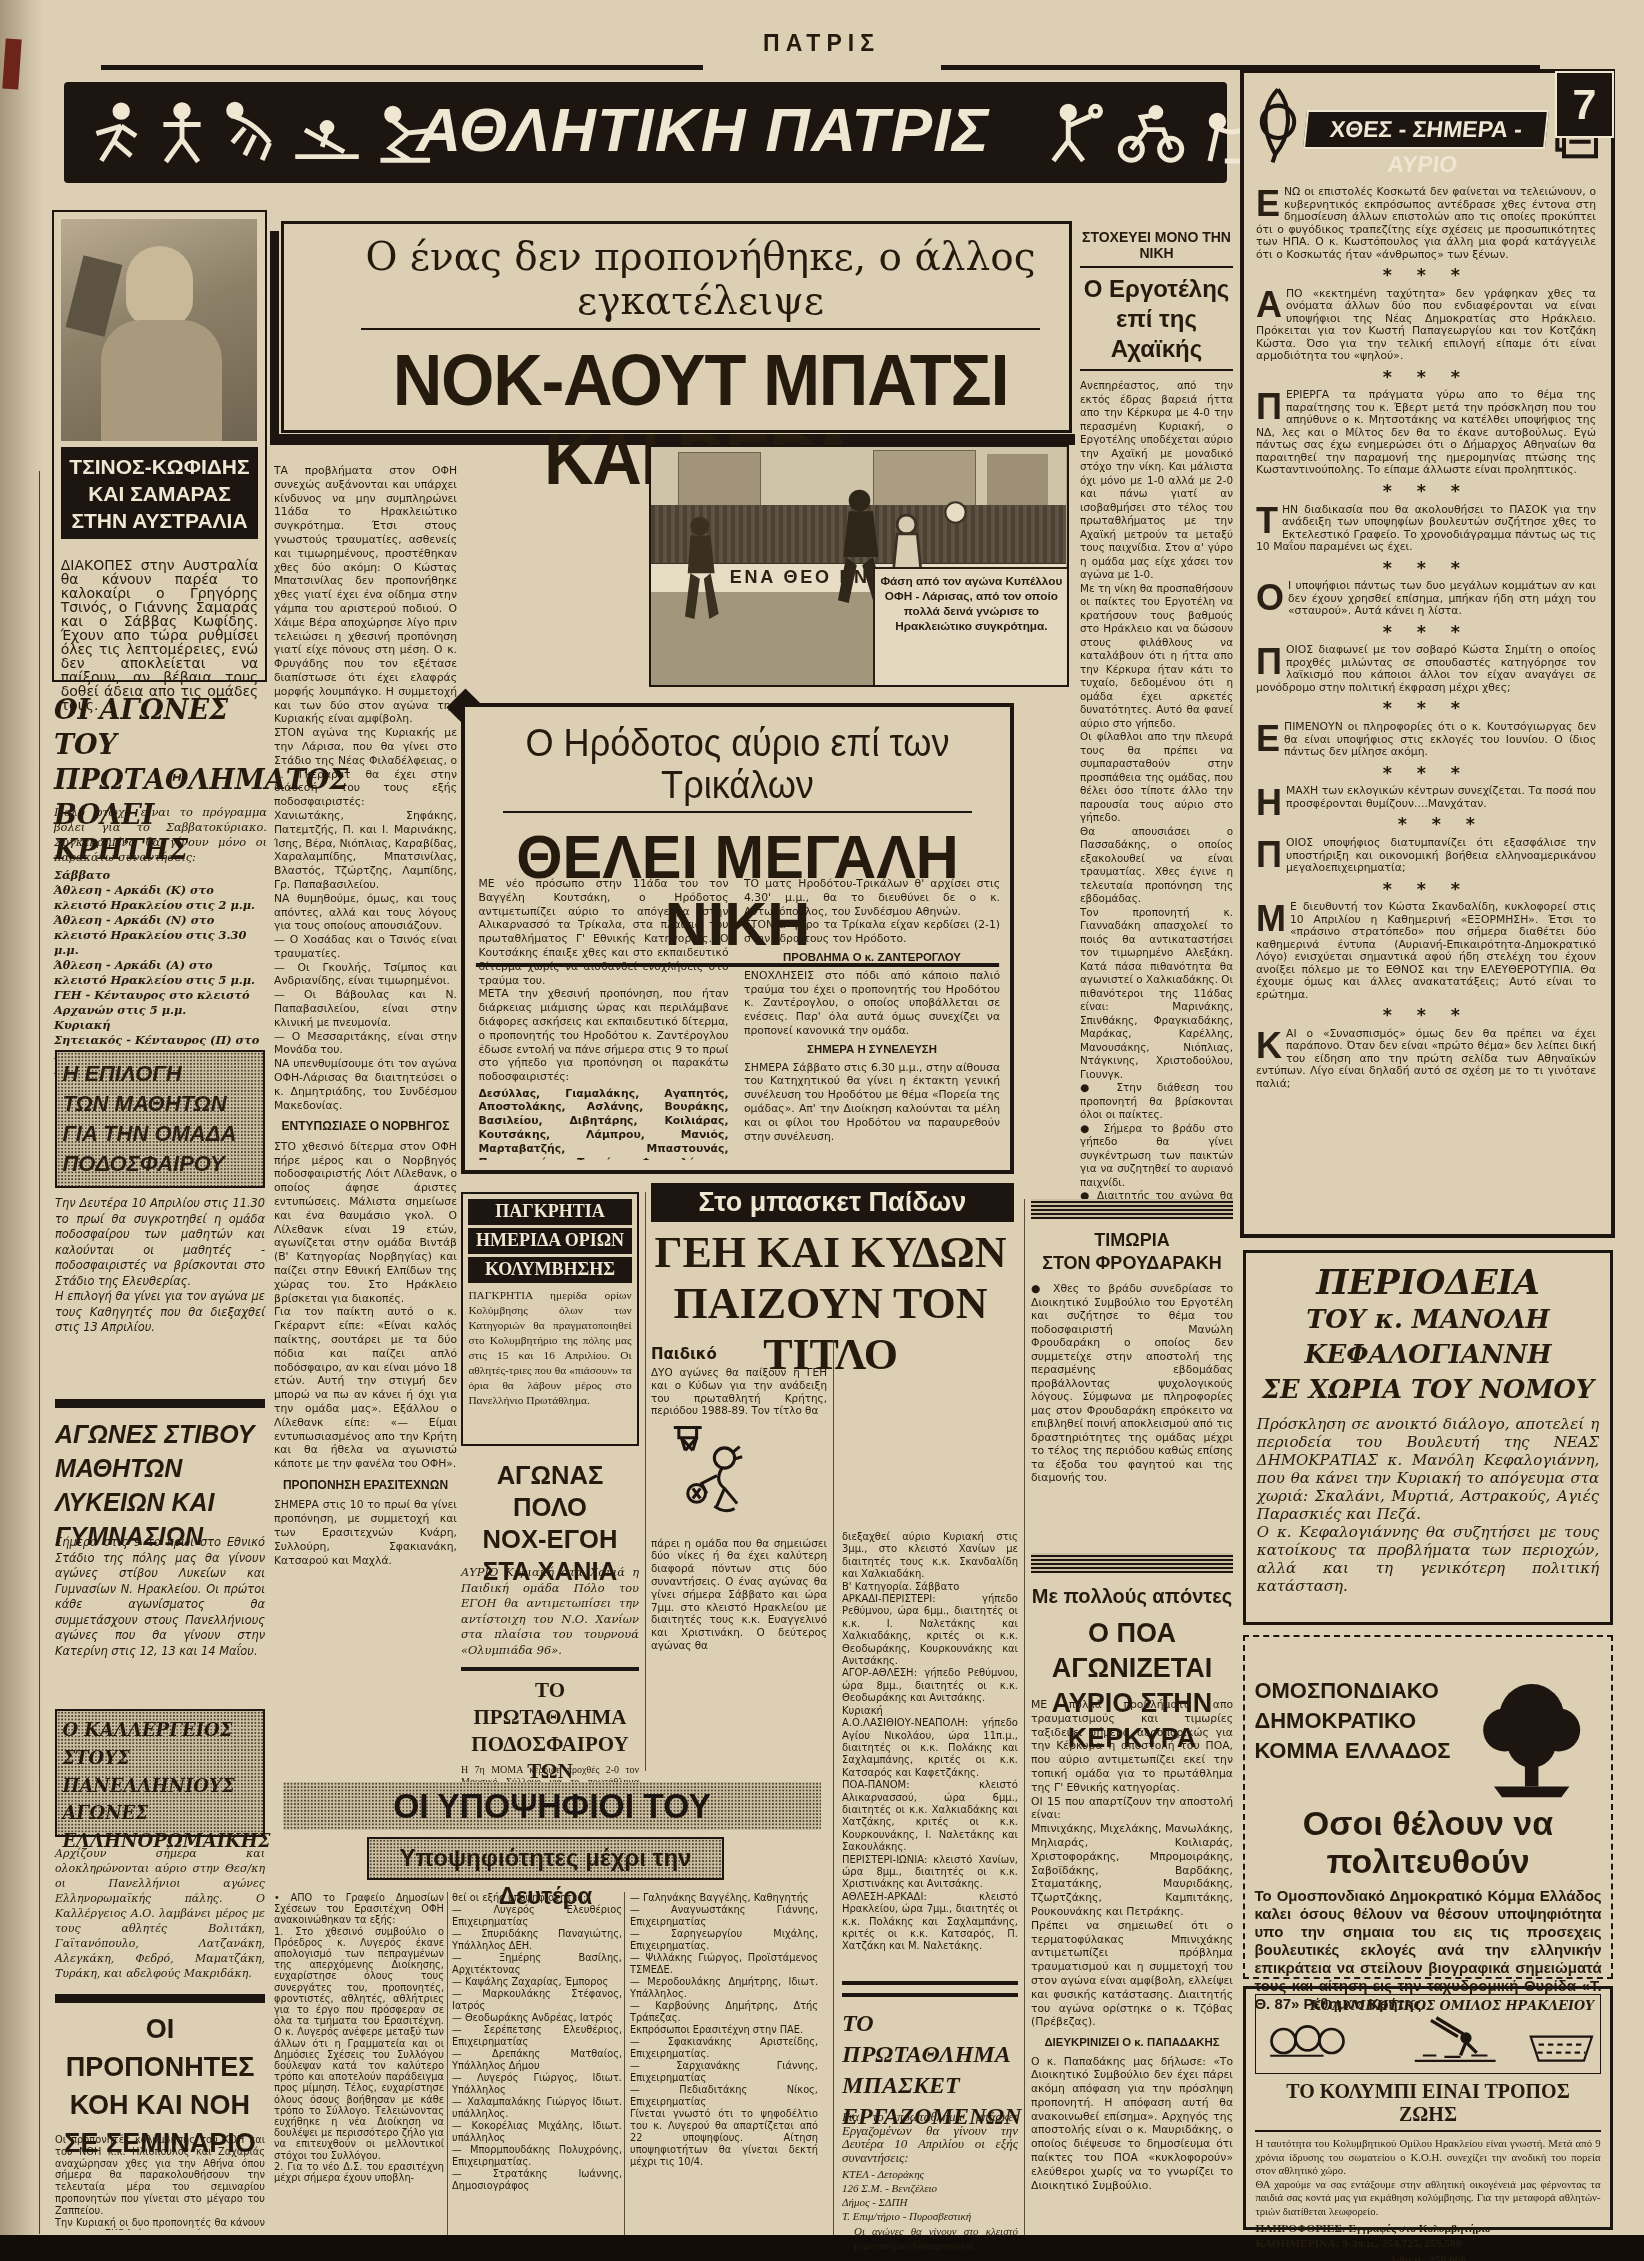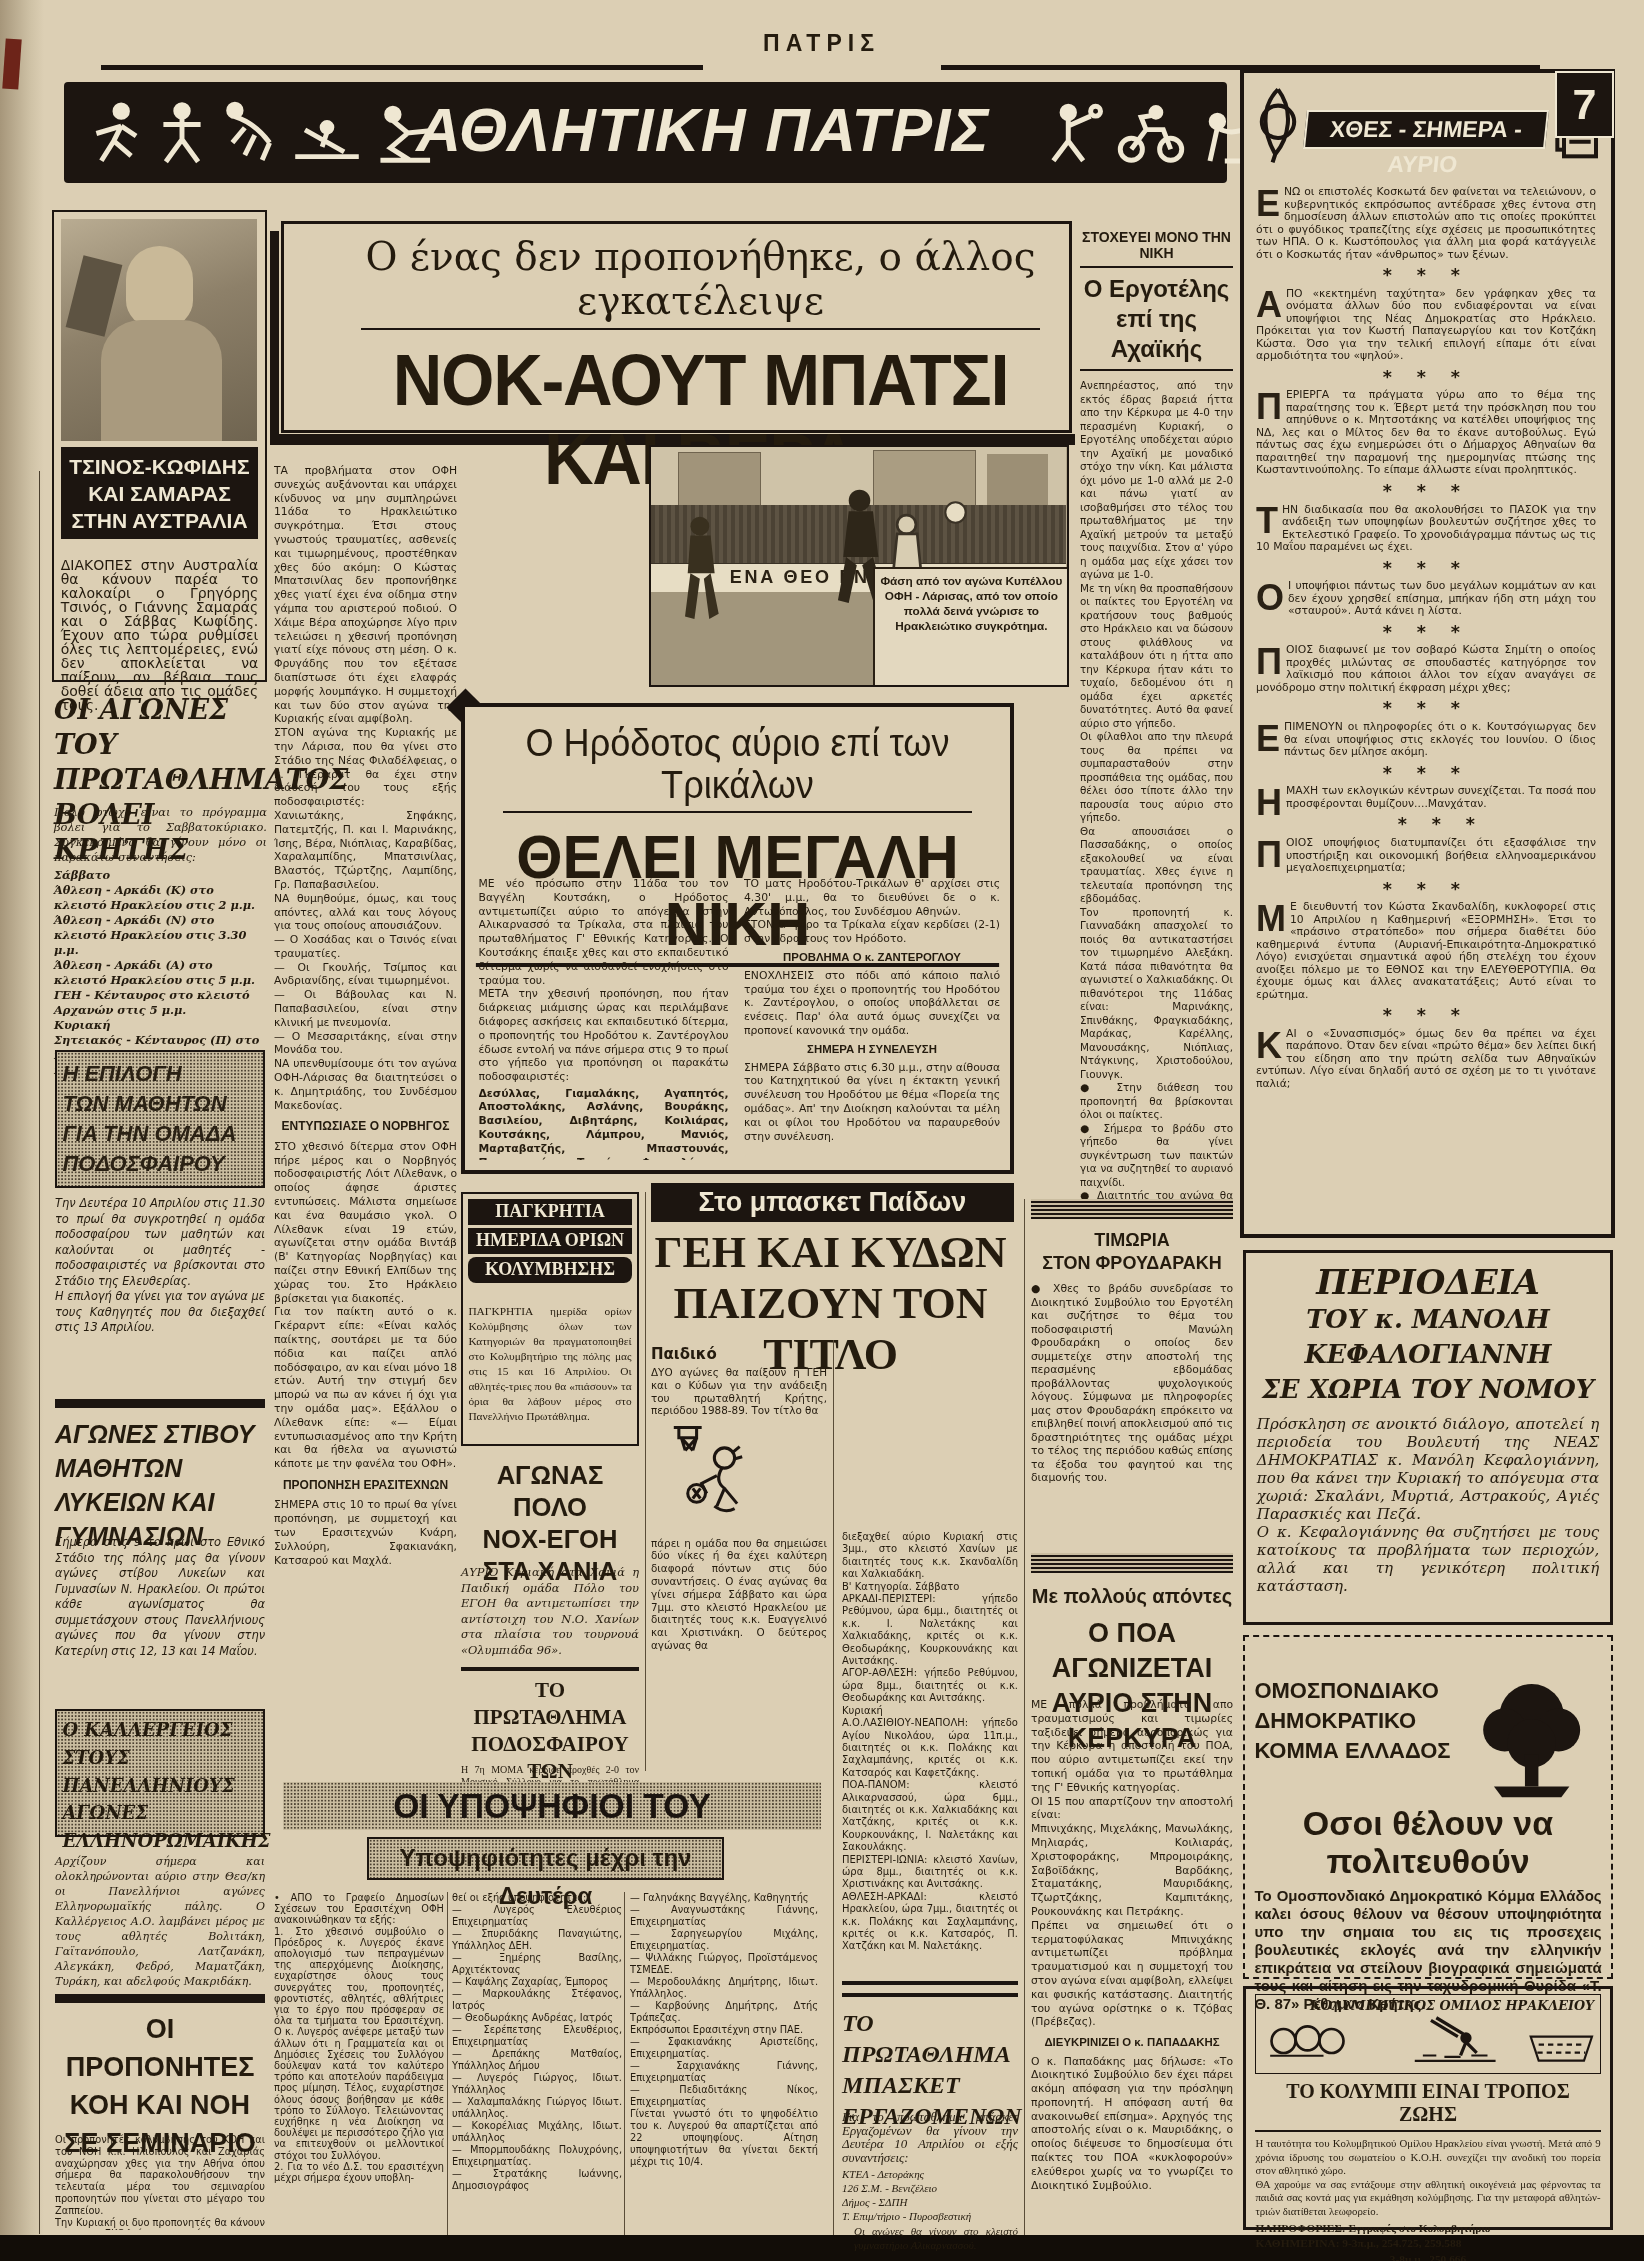--- a/index.html
+++ b/index.html
@@ -197,21 +197,21 @@
   <div class="abs blackbar" style="left:55px;top:1399px;width:210px;height:8.7px;"></div>
   <div class="abs sans b i" style="left:55px;top:1417px;width:210px;font-size:25px;line-height:34px;">ΑΓΩΝΕΣ ΣΤΙΒΟΥ ΜΑΘΗΤΩΝ ΛΥΚΕΙΩΝ ΚΑΙ ΓΥΜΝΑΣΙΩΝ</div>
   <div class="abs i j" style="left:55px;top:1535px;width:210px;font-size:11.4px;line-height:15.5px;">Σήμερα στις 9 το πρωί στο Εθνικό Στάδιο της πόλης μας θα γίνουν αγώνες στίβου Λυκείων και Γυμνασίων Ν. Ηρακλείου. Οι πρώτοι κάθε αγωνίσματος θα συμμετάσχουν στους Πανελλήνιους αγώνες που θα γίνουν στην Κατερίνη στις 12, 13 και 14 Μαΐου.</div>
 
   <div class="abs dots" style="left:55px;top:1709px;width:210px;height:128px;border:2.7px solid #1c1510;box-sizing:border-box;padding:5.4px;">
     <div class="dserif b i" style="font-size:18px;line-height:27.6px;">Ο ΚΑΛΛΕΡΓΕΙΟΣ</div>
     <div class="dserif b i" style="font-size:18px;line-height:27.6px;">ΣΤΟΥΣ ΠΑΝΕΛΛΗΝΙΟΥΣ</div>
     <div class="dserif b i" style="font-size:18px;line-height:27.6px;">ΑΓΩΝΕΣ</div>
     <div class="dserif b i" style="font-size:18px;line-height:27.6px;">ΕΛΛΗΝΟΡΩΜΑΙΚΗΣ</div>
   </div>
-  <div class="abs dserif i j" style="left:55px;top:1846px;width:210px;font-size:11px;line-height:15px;margin-top:8px;">Αρχίζουν σήμερα και ολοκληρώνονται αύριο στην Θεσ/κη οι Πανελλήνιοι αγώνες Ελληνορωμαϊκής πάλης. Ο Καλλέργειος Α.Ο. λαμβάνει μέρος με τους αθλητές Βολιτάκη, Γαϊτανόπουλο, Λατζανάκη, Αλεγκάκη, Φεδρό, Μαματζάκη, Τυράκη, και αδελφούς Μακριδάκη.</div>
+  <div class="abs dserif i j" style="left:55px;top:1846px;width:210px;font-size:11px;line-height:15px;">Αρχίζουν σήμερα και ολοκληρώνονται αύριο στην Θεσ/κη οι Πανελλήνιοι αγώνες Ελληνορωμαϊκής πάλης. Ο Καλλέργειος Α.Ο. λαμβάνει μέρος με τους αθλητές Βολιτάκη, Γαϊτανόπουλο, Λατζανάκη, Αλεγκάκη, Φεδρό, Μαματζάκη, Τυράκη, και αδελφούς Μακριδάκη.</div>
 
   <div class="abs blackbar" style="left:55px;top:1994px;width:210px;height:8.7px;"></div>
   <div class="abs c" style="left:55px;top:2010px;width:210px;">
     <div class="sans b" style="font-size:27px;line-height:38px;">ΟΙ ΠΡΟΠΟΝΗΤΕΣ</div>
     <div class="sans b" style="font-size:27px;line-height:38px;">ΚΟΗ ΚΑΙ ΝΟΗ</div>
     <div class="sans b" style="font-size:27px;line-height:38px;">ΣΕ ΣΕΜΙΝΑΡΙΟ</div>
   </div>
   <div class="abs j pre" style="left:55px;top:2134px;width:210px;height:96px;overflow:hidden;font-size:9.8px;line-height:11.8px;">Οι προπονητές κολύμβησης του ΚΟΗ και του ΝΟΗ κ.κ. Ηλιόπουλος και Ζαχαριάς αναχώρησαν χθες για την Αθήνα όπου σήμερα θα παρακολουθήσουν την τελευταία μέρα του σεμιναρίου προπονητών που γίνεται στο μέγαρο του Ζαππείου.
 Την Κυριακή οι δυο προπονητές θα κάνουν προς την ΕΚΟΦ έγγραφη πρόταση για τις εθνικές ομάδες (οργάνωση, εξεύρεση ταλέντων κ.λ.π)</div>
 
@@ -324,21 +324,21 @@
       <div class="c b sans" style="font-size:11.4px;margin:5.4px 0;">ΠΡΟΒΛΗΜΑ Ο κ. ΖΑΝΤΕΡΟΓΛΟΥ</div>
       <div class="j pre" style="font-size:10.8px;line-height:13.8px;">ΕΝΟΧΛΗΣΕΙΣ στο πόδι από κάποιο παλιό τραύμα του έχει ο προπονητής του Ηροδότου κ. Ζαντέρογλου, ο οποίος υποβάλλεται σε ενέσεις. Παρ' όλα αυτά όμως συνεχίζει να προπονεί κανονικά την ομάδα.</div>
       <div class="c b sans" style="font-size:11.4px;margin:5.4px 0;">ΣΗΜΕΡΑ Η ΣΥΝΕΛΕΥΣΗ</div>
       <div class="j pre" style="font-size:10.8px;line-height:13.8px;">ΣΗΜΕΡΑ Σάββατο στις 6.30 μ.μ., στην αίθουσα του Κατηχητικού θα γίνει η έκτακτη γενική συνέλευση του Ηροδότου με θέμα «Πορεία της ομάδας». Απ' την Διοίκηση καλούνται τα μέλη και οι φίλοι του Ηροδότου να παραυρεθούν στην συνέλευση.</div>
     </div>
   </div>
 
   <div class="abs" style="left:461px;top:1192px;width:178px;height:254px;border:2px solid #1c1510;box-sizing:border-box;padding:5.4px;">
     <div class="blackbar c" style="margin-bottom:3.4px;"><span class="serif b" style="color:#efe7d2;font-size:18px;line-height:25.6px;">ΠΑΓΚΡΗΤΙΑ</span></div>
     <div class="blackbar c" style="margin-bottom:3.4px;"><span class="serif b" style="color:#efe7d2;font-size:18px;line-height:25.6px;">ΗΜΕΡΙΔΑ ΟΡΙΩΝ</span></div>
-    <div class="blackbar c" style="margin-bottom:21px;border-radius:8px;"><span class="serif b" style="color:#efe7d2;font-size:18px;line-height:25.6px;">ΚΟΛΥΜΒΗΣΗΣ</span></div>
+    <div class="blackbar c" style="margin-bottom:5px;"><span class="serif b" style="color:#efe7d2;font-size:18px;line-height:25.6px;">ΚΟΛΥΜΒΗΣΗΣ</span></div>
     <div class="serif j" style="font-size:11.4px;line-height:15px;">ΠΑΓΚΡΗΤΙΑ ημερίδα ορίων Κολύμβησης όλων των Κατηγοριών θα πραγματοποιηθεί στο Κολυμβητήριο της πόλης μας στις 15 και 16 Απριλίου. Οι αθλητές-τριες που θα «πιάσουν» τα όρια θα λάβουν μέρος στο Πανελλήνιο Πρωτάθλημα.</div>
   </div>
 
   <div class="abs c" style="left:461px;top:1459px;width:178px;">
     <div class="sans b" style="font-size:25.6px;line-height:32px;">ΑΓΩΝΑΣ ΠΟΛΟ</div>
     <div class="sans b" style="font-size:25.6px;line-height:32px;">ΝΟΧ-ΕΓΟΗ</div>
     <div class="sans b" style="font-size:25.6px;line-height:32px;">ΣΤΑ ΧΑΝΙΑ</div>
   </div>
   <div class="abs dserif i j" style="left:461px;top:1565px;width:178px;font-size:11.4px;line-height:15.5px;">ΑΥΡΙΟ Κυριακή στα Χανιά η Παιδική ομάδα Πόλο του ΕΓΟΗ θα αντιμετωπίσει την αντίστοιχη του Ν.Ο. Χανίων στα πλαίσια του τουρνουά «Ολυμπιάδα 96».</div>
   <div class="abs blackbar" style="left:461px;top:1667px;width:178px;height:4px;"></div>

